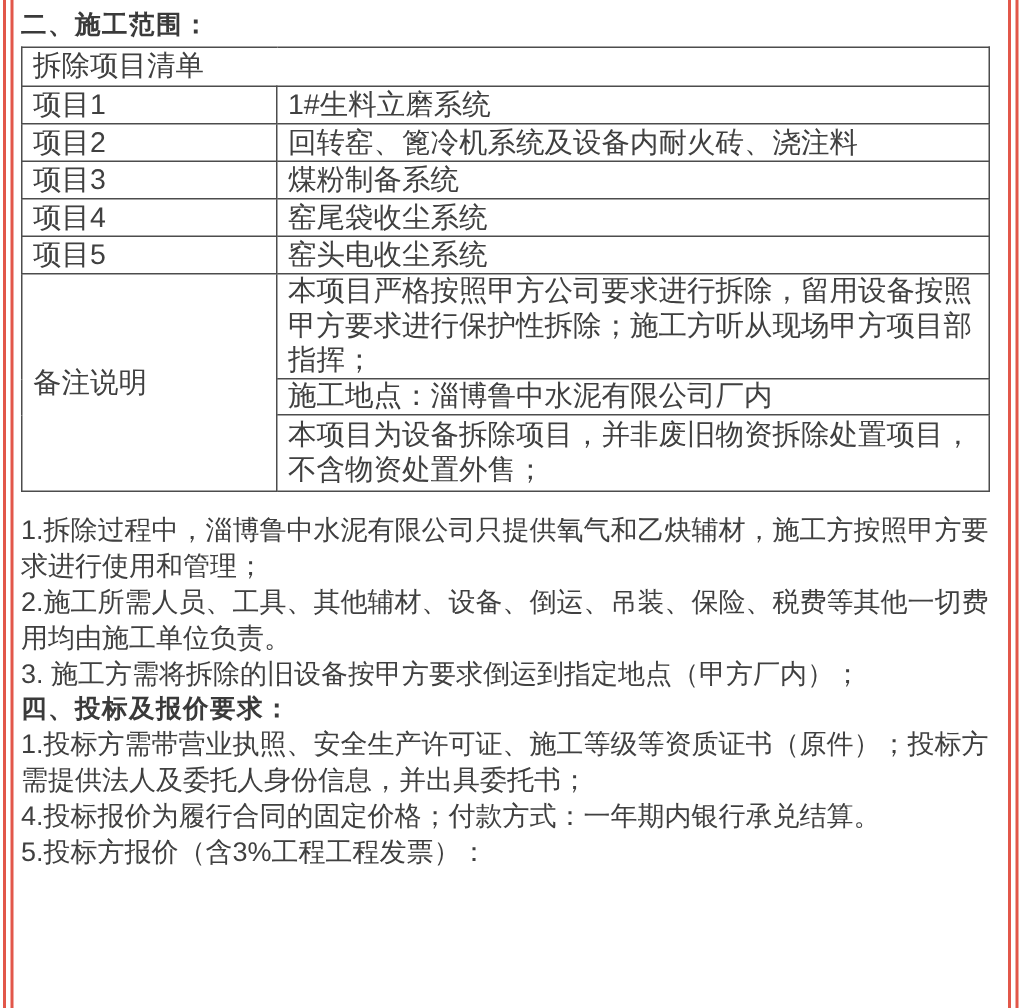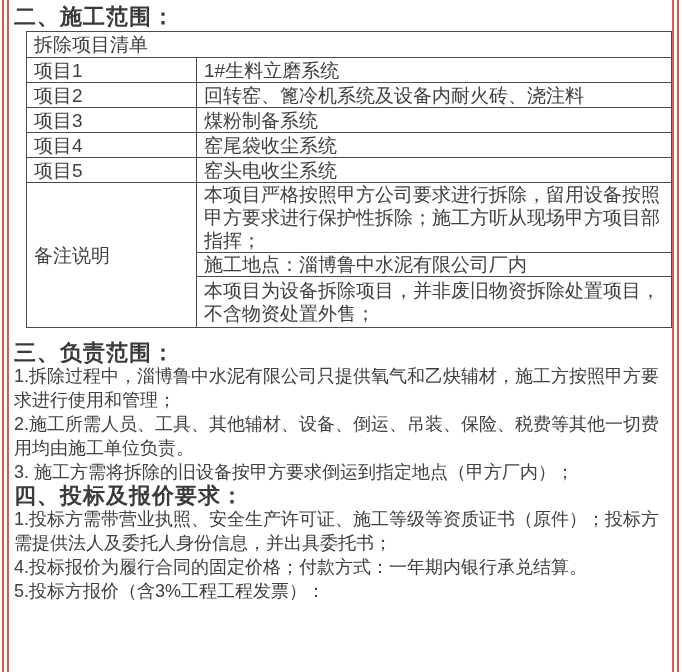--- a/index.html
+++ b/index.html
@@ -21,34 +21,33 @@
   .rule-l-inner { left: 7px; }
   .rule-r-inner { left: 672px; }
   .rule-r-outer { left: 677px; }
 
   .content {
     position: absolute; left: 14px; top: 5px; width: 646px;
   }
 
   .sec-heading {
     font-weight: bold;
-    font-size: 22px;
+    font-size: 17px;
     line-height: 23px;
     color: #3a3a3a;
     letter-spacing: 1px;
   }
   .heading-top { margin-bottom: 3px; }
 
   table.doc-table {
     width: 646px;
     border-collapse: collapse;
     table-layout: fixed;
     font-size: 19px;
     color: #404040;
-    margin-left: 12px;
   }
   table.doc-table td {
     border: 1px solid #4c4c4c;
     padding: 0 7px;
     line-height: 23px;
     vertical-align: middle;
     overflow: hidden;
   }
   .col-label { width: 170px; }
   td.caption-cell { height: 26px; }
@@ -120,21 +119,20 @@
           <td class="note-cell-1">施工地点：淄博鲁中水泥有限公司厂内</td>
         </tr>
         <tr>
           <td class="note-cell-2">本项目为设备拆除项目，并非废旧物资拆除处置项目，不含物资处置外售；</td>
         </tr>
       </tbody>
     </table>
 
     <div class="body-sections">
 
-      <div class="sec-heading">三、负责范围：</div>
       <span class="body-line">1.拆除过程中，淄博鲁中水泥有限公司只提供氧气和乙炔辅材，施工方按照甲方要求进行使用和管理；</span>
       <span class="body-line">2.施工所需人员、工具、其他辅材、设备、倒运、吊装、保险、税费等其他一切费用均由施工单位负责。</span>
       <span class="body-line">3. 施工方需将拆除的旧设备按甲方要求倒运到指定地点（甲方厂内）；</span>
 
       <div class="sec-heading">四、投标及报价要求：</div>
       <span class="body-line">1.投标方需带营业执照、安全生产许可证、施工等级等资质证书（原件）；投标方需提供法人及委托人身份信息，并出具委托书；</span>
       <span class="body-line">4.投标报价为履行合同的固定价格；付款方式：一年期内银行承兑结算。</span>
       <span class="body-line">5.投标方报价（含3%工程工程发票）：</span>
 
     </div>

